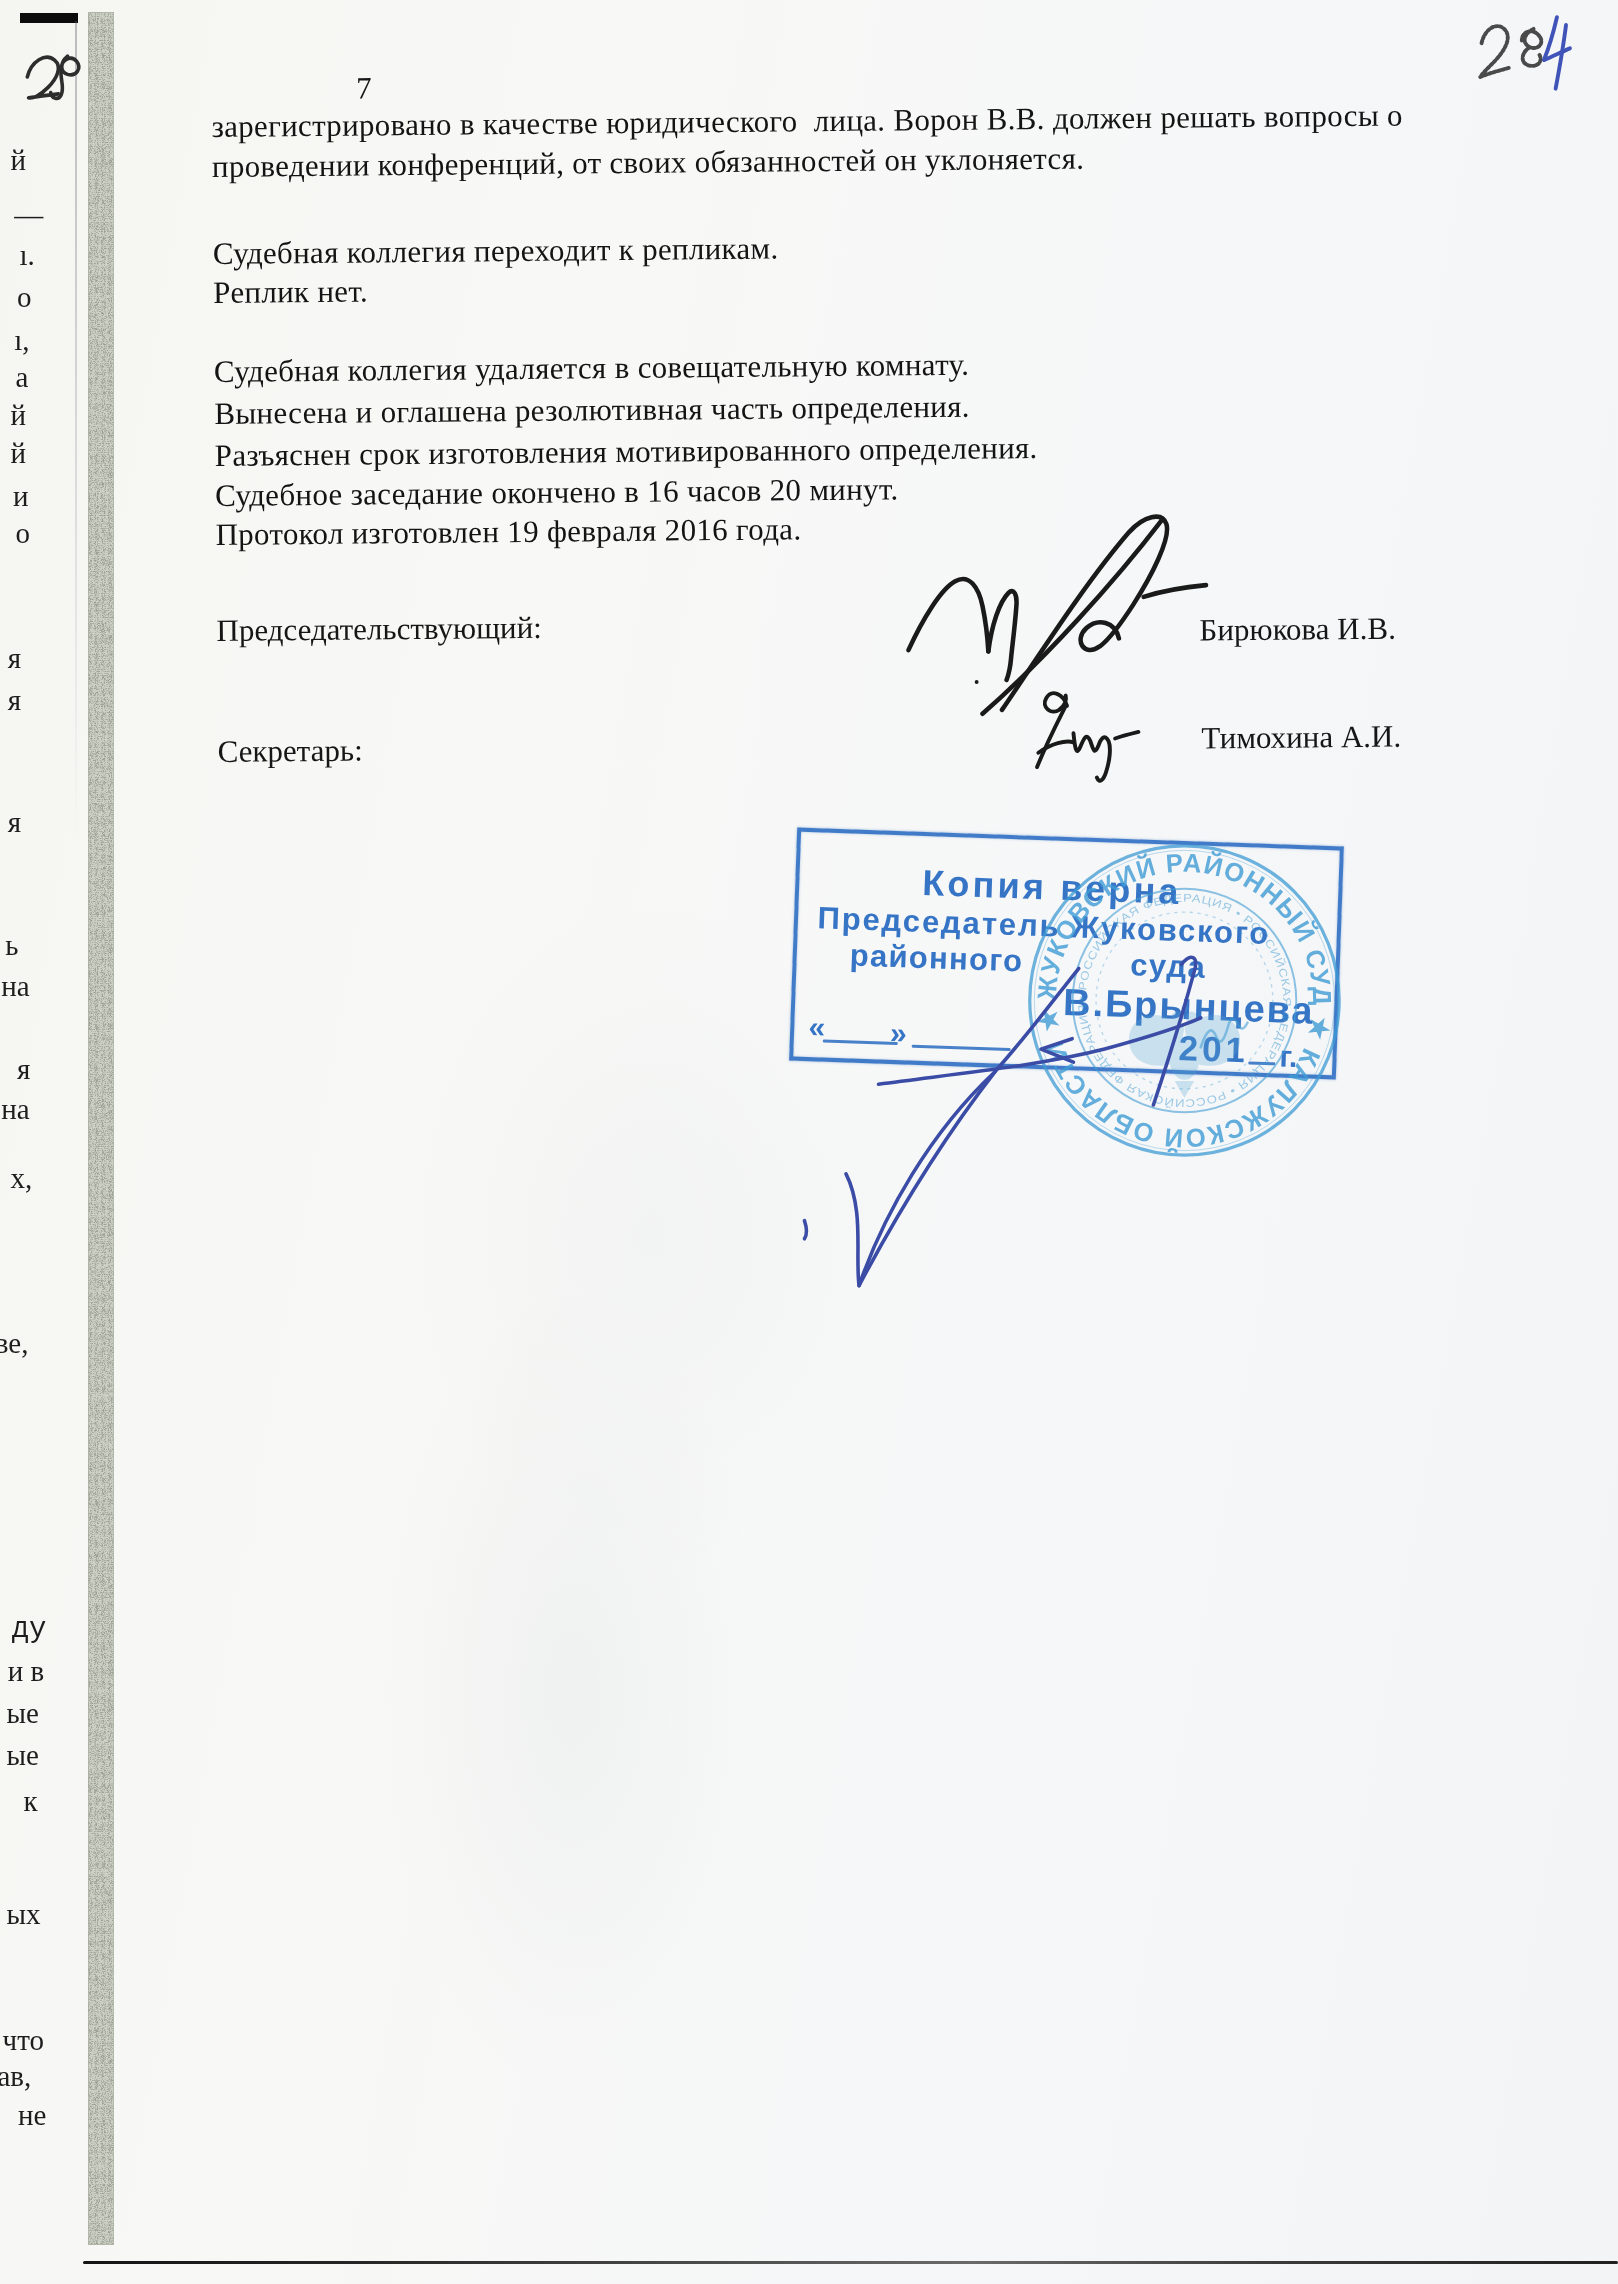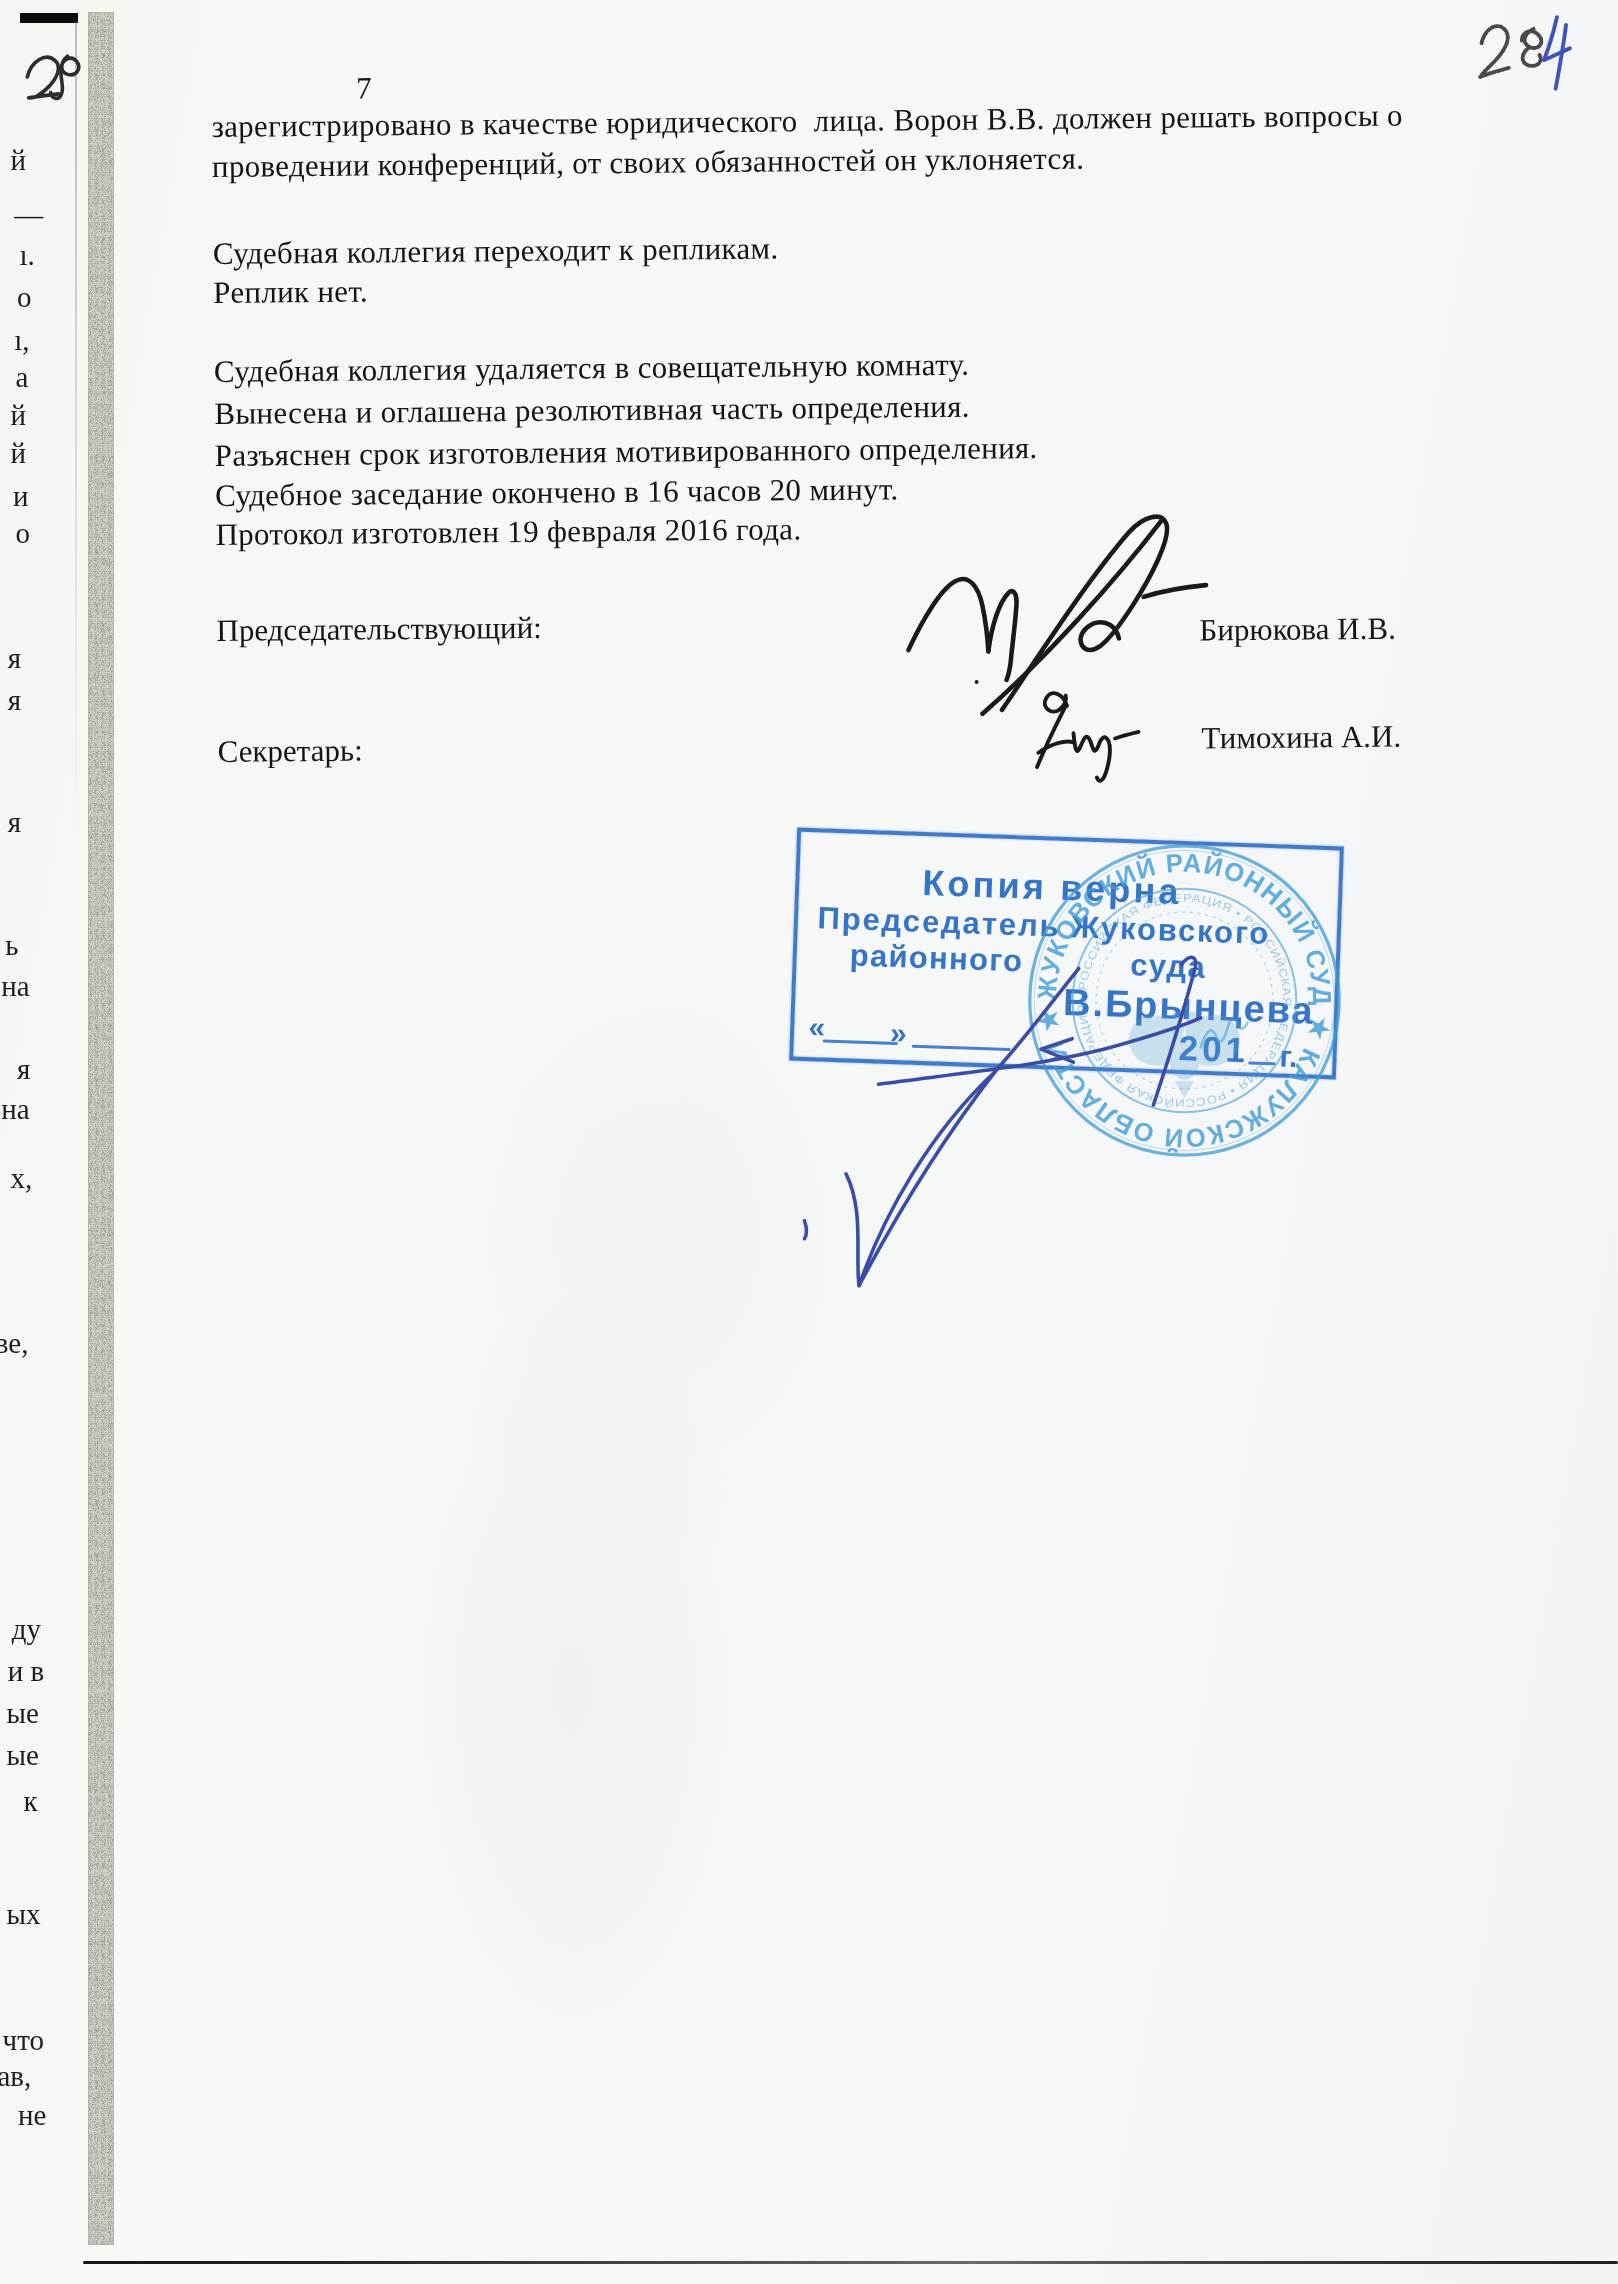--- a/index.html
+++ b/index.html
@@ -79,21 +79,21 @@
       <span class="margin-letter" style="left: 15.6px; top: 517px;">о</span>
       <span class="margin-letter" style="left: 7.8px; top: 642px;">я</span>
       <span class="margin-letter" style="left: 7.8px; top: 684px;">я</span>
       <span class="margin-letter" style="left: 7.8px; top: 806px;">я</span>
       <span class="margin-letter" style="left: 5.2px; top: 929px;">ь</span>
       <span class="margin-letter" style="left: 1.3px; top: 970px;">на</span>
       <span class="margin-letter" style="left: 17px; top: 1053px;">я</span>
       <span class="margin-letter" style="left: 1.3px; top: 1093px;">на</span>
       <span class="margin-letter" style="left: 10.4px; top: 1162px;">х,</span>
       <span class="margin-letter" style="left: -5.2px; top: 1327px;">ве,</span>
-      <span class="margin-letter" style="left: 11.7px; top: 1613px;">ду</span>
+      <span class="margin-letter" style="left: 11.7px; top: 1613px; font-family: Liberation Mono, monospace;">ду</span>
       <span class="margin-letter" style="left: 7.8px; top: 1655px;">и в</span>
       <span class="margin-letter" style="left: 6.5px; top: 1697px;">ые</span>
       <span class="margin-letter" style="left: 6.5px; top: 1739px;">ые</span>
       <span class="margin-letter" style="left: 23.4px; top: 1785px;">к</span>
       <span class="margin-letter" style="left: 6.5px; top: 1898px;">ых</span>
       <span class="margin-letter" style="left: 2.6px; top: 2024px;">что</span>
       <span class="margin-letter" style="left: -2.6px; top: 2060px;">ав,</span>
       <span class="margin-letter" style="left: 18px; top: 2099px;">не</span>
     </div>
 

